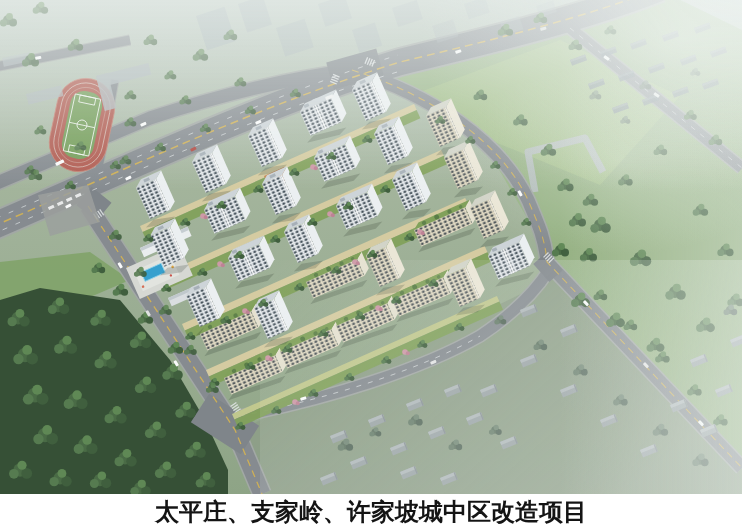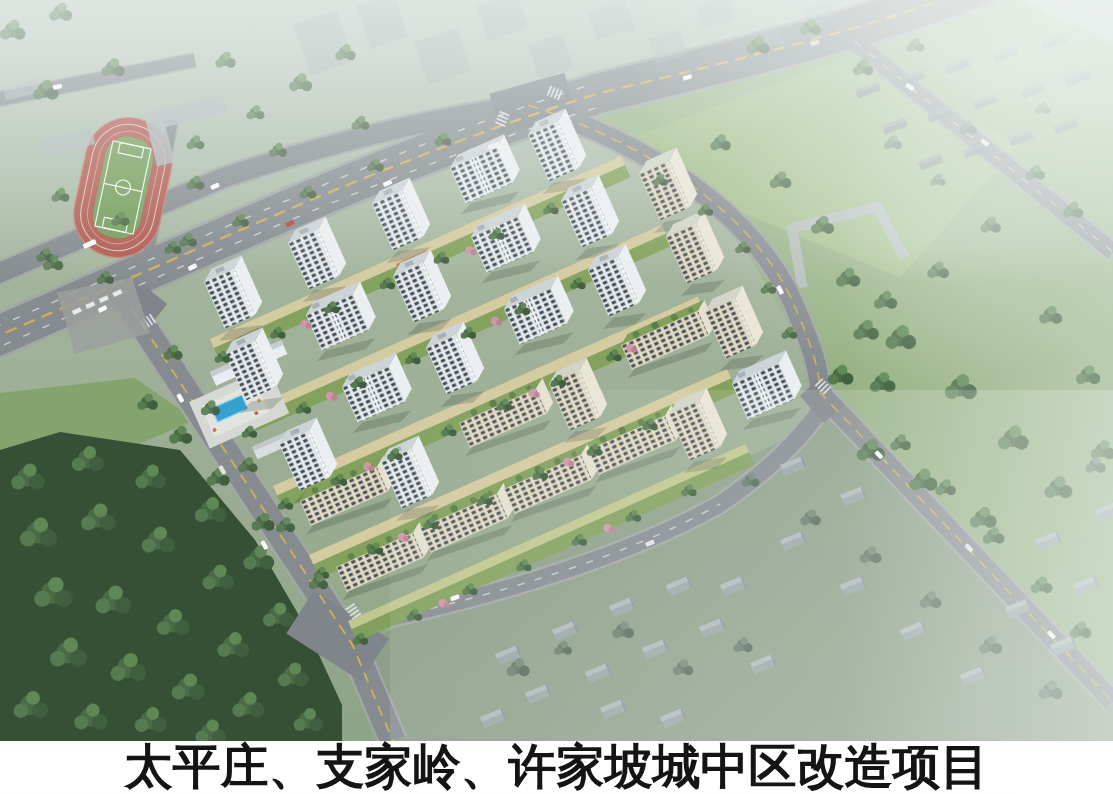--- a/index.html
+++ b/index.html
@@ -2,21 +2,21 @@
 <html style="--caption_bg: #ffffff; --caption_text: #141414; --ground_top: #bcc8bf; --ground_mid: #a3b49a; --ground_bottom: #8da383; --park_lawn: #93b27d; --lawn_bright: #a5c287; --forest_dark: #2f4a2e; --tree_green: #44663f; --road_asphalt: #84898e; --road_casing: #a2a7a4; --lane_yellow: #d9b44a; --lane_white: #eceff0; --track_red: #b2574c; --field_green: #719c54; --tower_facade: #eceff2; --tower_window: #3f4b55; --tower_roof: #d0d6da; --slab_facade: #e7dec6; --green_roof: #7fa055; --promenade: #d8cda0; --blossom_pink: #d097a6; --pool_blue: #2f9fd0; --plaza_grey: #d9dad5; --village_house: #9aa3a5; --shadow: #1e2a1e; --haze_white: #f2f7f5;"><head>
 <meta charset="utf-8">
 <style>
   html,body{margin:0;padding:0;width:742px;height:529px;overflow:hidden;background:#fff;}
   figure{margin:0;width:742px;height:529px;}
   .render-wrap{width:742px;height:494px;overflow:hidden;position:relative;}
   .render-wrap svg{display:block;}
   .caption{width:742px;height:35px;background:var(--caption_bg,#ffffff);
     display:flex;align-items:center;justify-content:center;
     font-family:"Liberation Sans","DejaVu Sans",sans-serif;
-    font-size:32px;font-weight:600;color:var(--caption_text,#141414);
+    font-size:24px;font-weight:600;color:var(--caption_text,#141414);
     letter-spacing:0;line-height:35px;white-space:nowrap;}
 </style>
 </head>
 <body>
 
 <figure>
   <div class="render-wrap">
   <svg width="742" height="494" viewBox="0 0 742 494" xmlns="http://www.w3.org/2000/svg">
     <defs>
       <linearGradient id="gGround" x1="0" y1="0" x2="0" y2="1">

